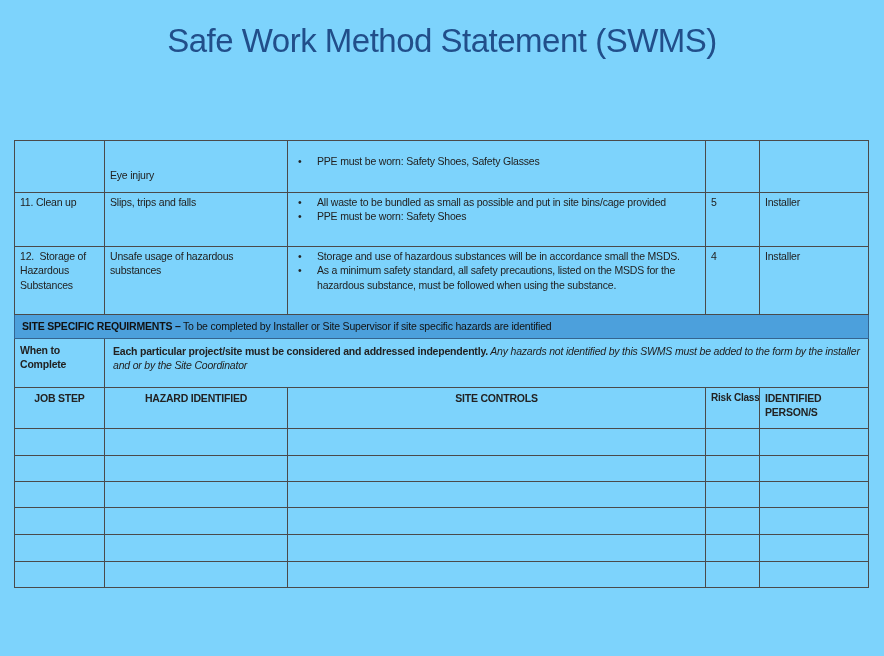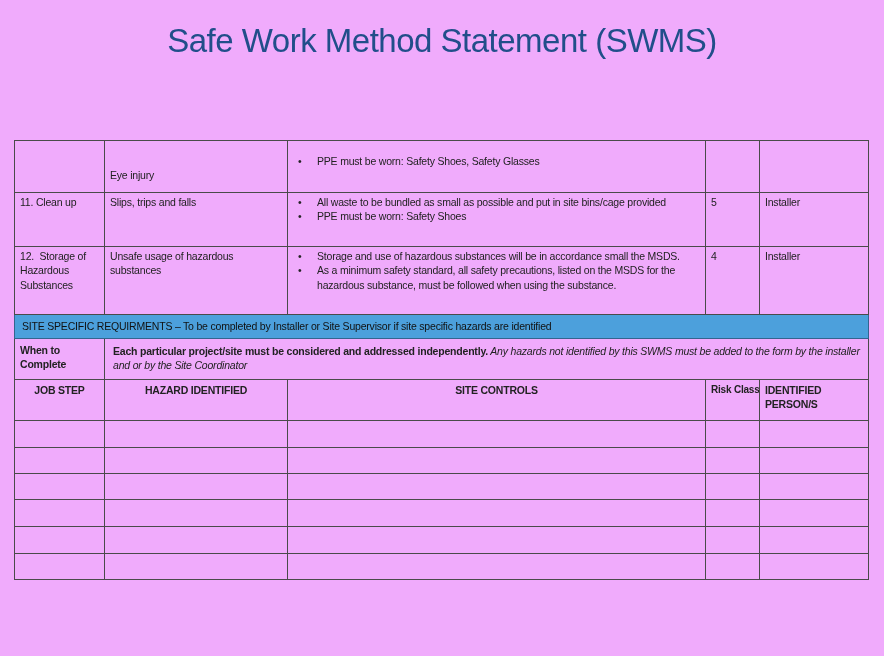--- a/index.html
+++ b/index.html
@@ -1,17 +1,17 @@
 <!DOCTYPE html>
 <html><head>
 <meta charset="utf-8">
 <style>
   html,body { margin:0; padding:0; background:#ffffff; }
   .page {
-    position:relative; width:884px; height:656px; background:#f0abfc;
+    position:relative; width:884px; height:656px; background:#7dd3fc;
     font-family:"Liberation Sans", sans-serif; overflow:hidden;
   }
   .title {
     position:absolute; top:22px; left:0; width:884px;
     text-align:center; font-size:33px; font-weight:400;
     letter-spacing:-0.5px; color:#214e8a;
   }
   table.swms {
     position:absolute; left:14px; top:140px; width:854px;
     border-collapse:collapse; table-layout:fixed;
@@ -26,21 +26,21 @@
   .dot { flex:none; width:19px; padding-left:5px; }
   .btxt { flex:1; }
   
   .r1-hazard { vertical-align:bottom; padding-bottom:10px; }
   .r1-controls { padding-top:13px; }
   
   .band td {
     background:#4ca0dc; border-color:#35648f;
     padding:4px 7px; color:#111;
   }
-  .band .b { font-weight:normal; }
+  .band .b { font-weight:bold; }
   
   .when-label { font-weight:bold; padding-top:4px; }
   .note { padding:5px 8px; }
   .note .bi { font-weight:bold; }
   .note .i { font-style:italic; }
   
   .hdr td { font-weight:bold; padding-top:3px; }
   .hdr .c { text-align:center; }
   .hdr .nw { white-space:nowrap; font-size:10px; text-align:center;margin-left:44px; }
 </style>
@@ -107,21 +107,21 @@
       <td>4</td>
       <td>Installer</td>
     </tr>
 
     <tr class="band" style="height:24px">
       <td colspan="5">
         <span class="b">SITE SPECIFIC REQUIRMENTS –</span><span> To be completed by Installer or Site Supervisor if site specific hazards are identified</span>
       </td>
     </tr>
 
-    <tr style="height:41px">
+    <tr style="height:49px">
       <td class="when-label">When to Complete</td>
       <td colspan="4" class="note">
         <span class="bi">Each particular project/site must be considered and addressed independently.</span><span class="i"> Any hazards not identified by this SWMS must be added to the form by the installer and or by the Site Coordinator</span>
       </td>
     </tr>
 
     <tr class="hdr" style="height:41px">
       <td class="c">JOB STEP</td>
       <td class="c">HAZARD IDENTIFIED</td>
       <td class="c">SITE CONTROLS</td>

